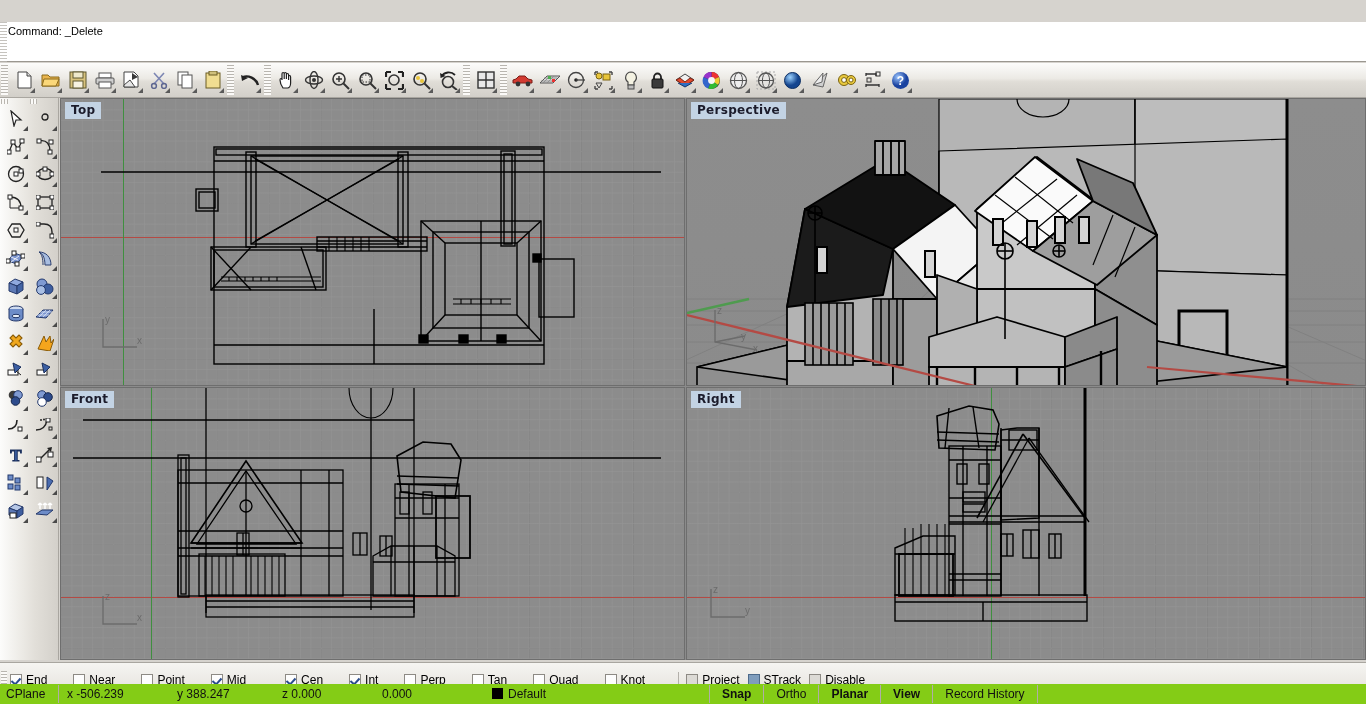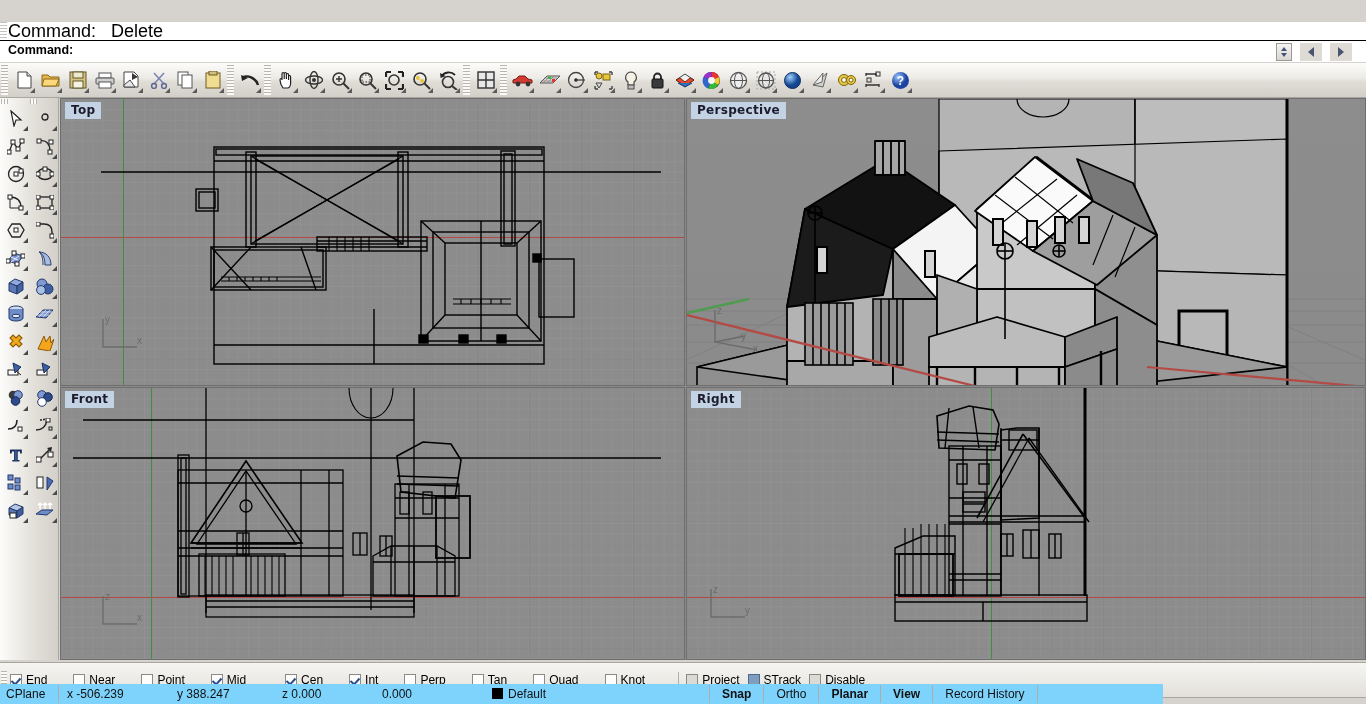--- a/index.html
+++ b/index.html
@@ -30,21 +30,21 @@
     border-bottom:1px solid #9a9790;
   }
   .cmdgrip{
     position:absolute;left:0;top:0;width:7px;height:40px;
     background:
       repeating-linear-gradient(to bottom,#b7b4ae 0 1px, #ffffff 1px 3px);
     opacity:.8;
   }
   .cmdhist{
     position:absolute;left:8px;top:1px;right:12px;height:17px;
-    font-size:18px;color:#000;line-height:17px;white-space:nowrap;
+    font-size:11px;color:#000;line-height:17px;white-space:nowrap;
   }
   .cmdline{
     position:absolute;left:0;top:18px;width:1366px;height:22px;
     border-top:1px solid #000;background:#fff;box-sizing:border-box;
   }
   .cmdline .txt{
     position:absolute;left:8px;top:2px;font-size:12.5px;font-weight:bold;color:#000;
   }
   .cmdspin{
     position:absolute;right:74px;top:2px;width:16px;height:18px;
@@ -159,47 +159,37 @@
     content:"";position:absolute;left:2px;top:1px;width:4px;height:7px;
     border:solid #2b4c8c;border-width:0 2px 2px 0;transform:rotate(42deg);
   }
   .ochk.gray{background:#dcdad5;}
   .ochk.blue{background:#7f9dbd;border-color:#4d6a8a;}
   .olbl{font-size:12px;color:#000;white-space:nowrap;}
   .osep{width:1px;height:16px;background:#b3b0aa;margin:0 7px;}
 
   
   .statusbar{
-    position:absolute;left:0;top:684px;width:1163px;height:20px;
-    background:#7dd3fc;display:flex;align-items:center;box-sizing:border-box;
+    position:absolute;left:0;top:684px;width:1366px;height:20px;
+    background:#84cc16;display:flex;align-items:center;box-sizing:border-box;
   }
   .scell{font-size:12px;color:#111;white-space:nowrap;cursor:default;}
   .svsep{width:1px;height:18px;background:#b0ada7;}
   .sw{display:inline-block;width:11px;height:11px;background:#000;margin-right:5px;vertical-align:-1px;}
   .bold{font-weight:bold;}
 </style>
 </head>
 <body>
 
 <div class="app">
 
 
   <div class="cmdarea">
     <div class="cmdgrip"></div>
     <div class="cmdhist">Command: _Delete</div>
-    <div class="cmdline">
-      <div class="txt">Command:</div>
-      <div class="cmdspin"></div>
-      <div class="cmdarrow left">
-          <i></i>
-        </div>
-      <div class="cmdarrow right">
-          <i></i>
-        </div>
-    </div>
   </div>
 
   <div class="toolbar" id="toolbar">
     <div class="tgrip"></div>
   <div class="tbtn" title="New">
         <svg width="18" height="18">
           <path d="M3 1h9l4 4v12H3z" fill="#fff" stroke="#444"></path>
           <path d="M12 1v4h4" fill="#ddd" stroke="#444"></path>
         </svg>
         <span class="corner"></span>

